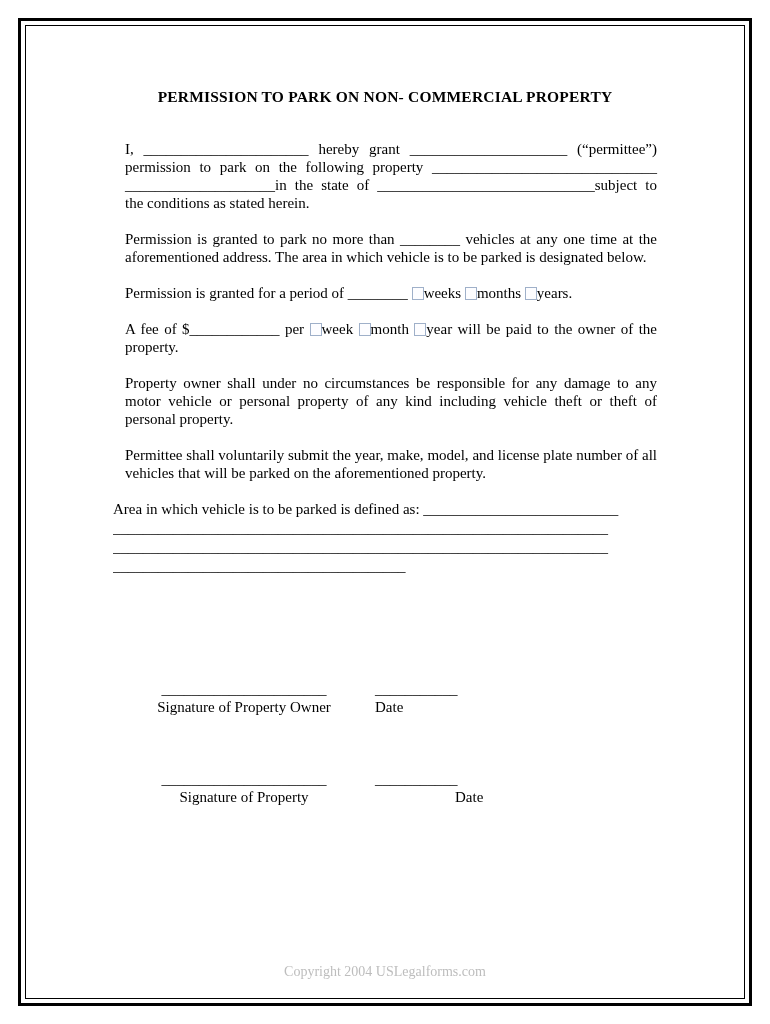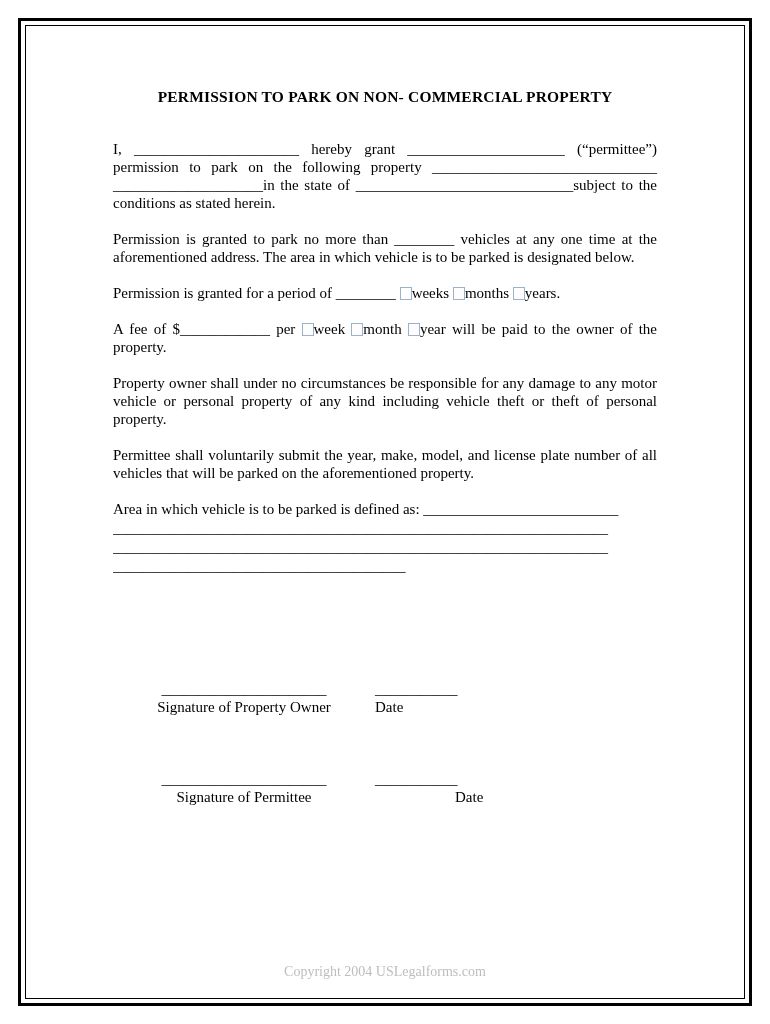--- a/index.html
+++ b/index.html
@@ -28,21 +28,21 @@
     line-height: 18px;
   }
   .doc-title {
     font-size: 15.5px;
     font-weight: bold;
     text-align: center;
     letter-spacing: 0.2px;
     margin: 0 0 34px 0;
   }
   p.para {
-    margin: 0 0 18px 0;
+    margin: 0 0 18px 12px;
     text-align: justify;
   }
   .checkbox {
     display: inline-block;
     width: 12px; height: 13px;
     border: 1px solid #9fb0c9;
     background: #fdfdff;
     vertical-align: -2px;
   }
   .area-block { margin: 0 0 18px 0; }
@@ -100,21 +100,21 @@
           <div class="sig-row">
             <span class="cell1">Signature of Property Owner</span><span>Date</span>
           </div>
         </div>
 
         <div class="sig-block">
           <div class="sig-row">
             <span class="cell1">______________________</span><span>___________</span>
           </div>
           <div class="sig-row">
-            <span class="cell1">Signature of Permittee</span><span class="date-offset">Date</span>
+            <span class="cell1">Signature of Property</span><span class="date-offset">Date</span>
           </div>
         </div>
 
       </div>
 
     </div>
 
     <div class="footer">Copyright 2004 USLegalforms.com</div>
 
   </div>

